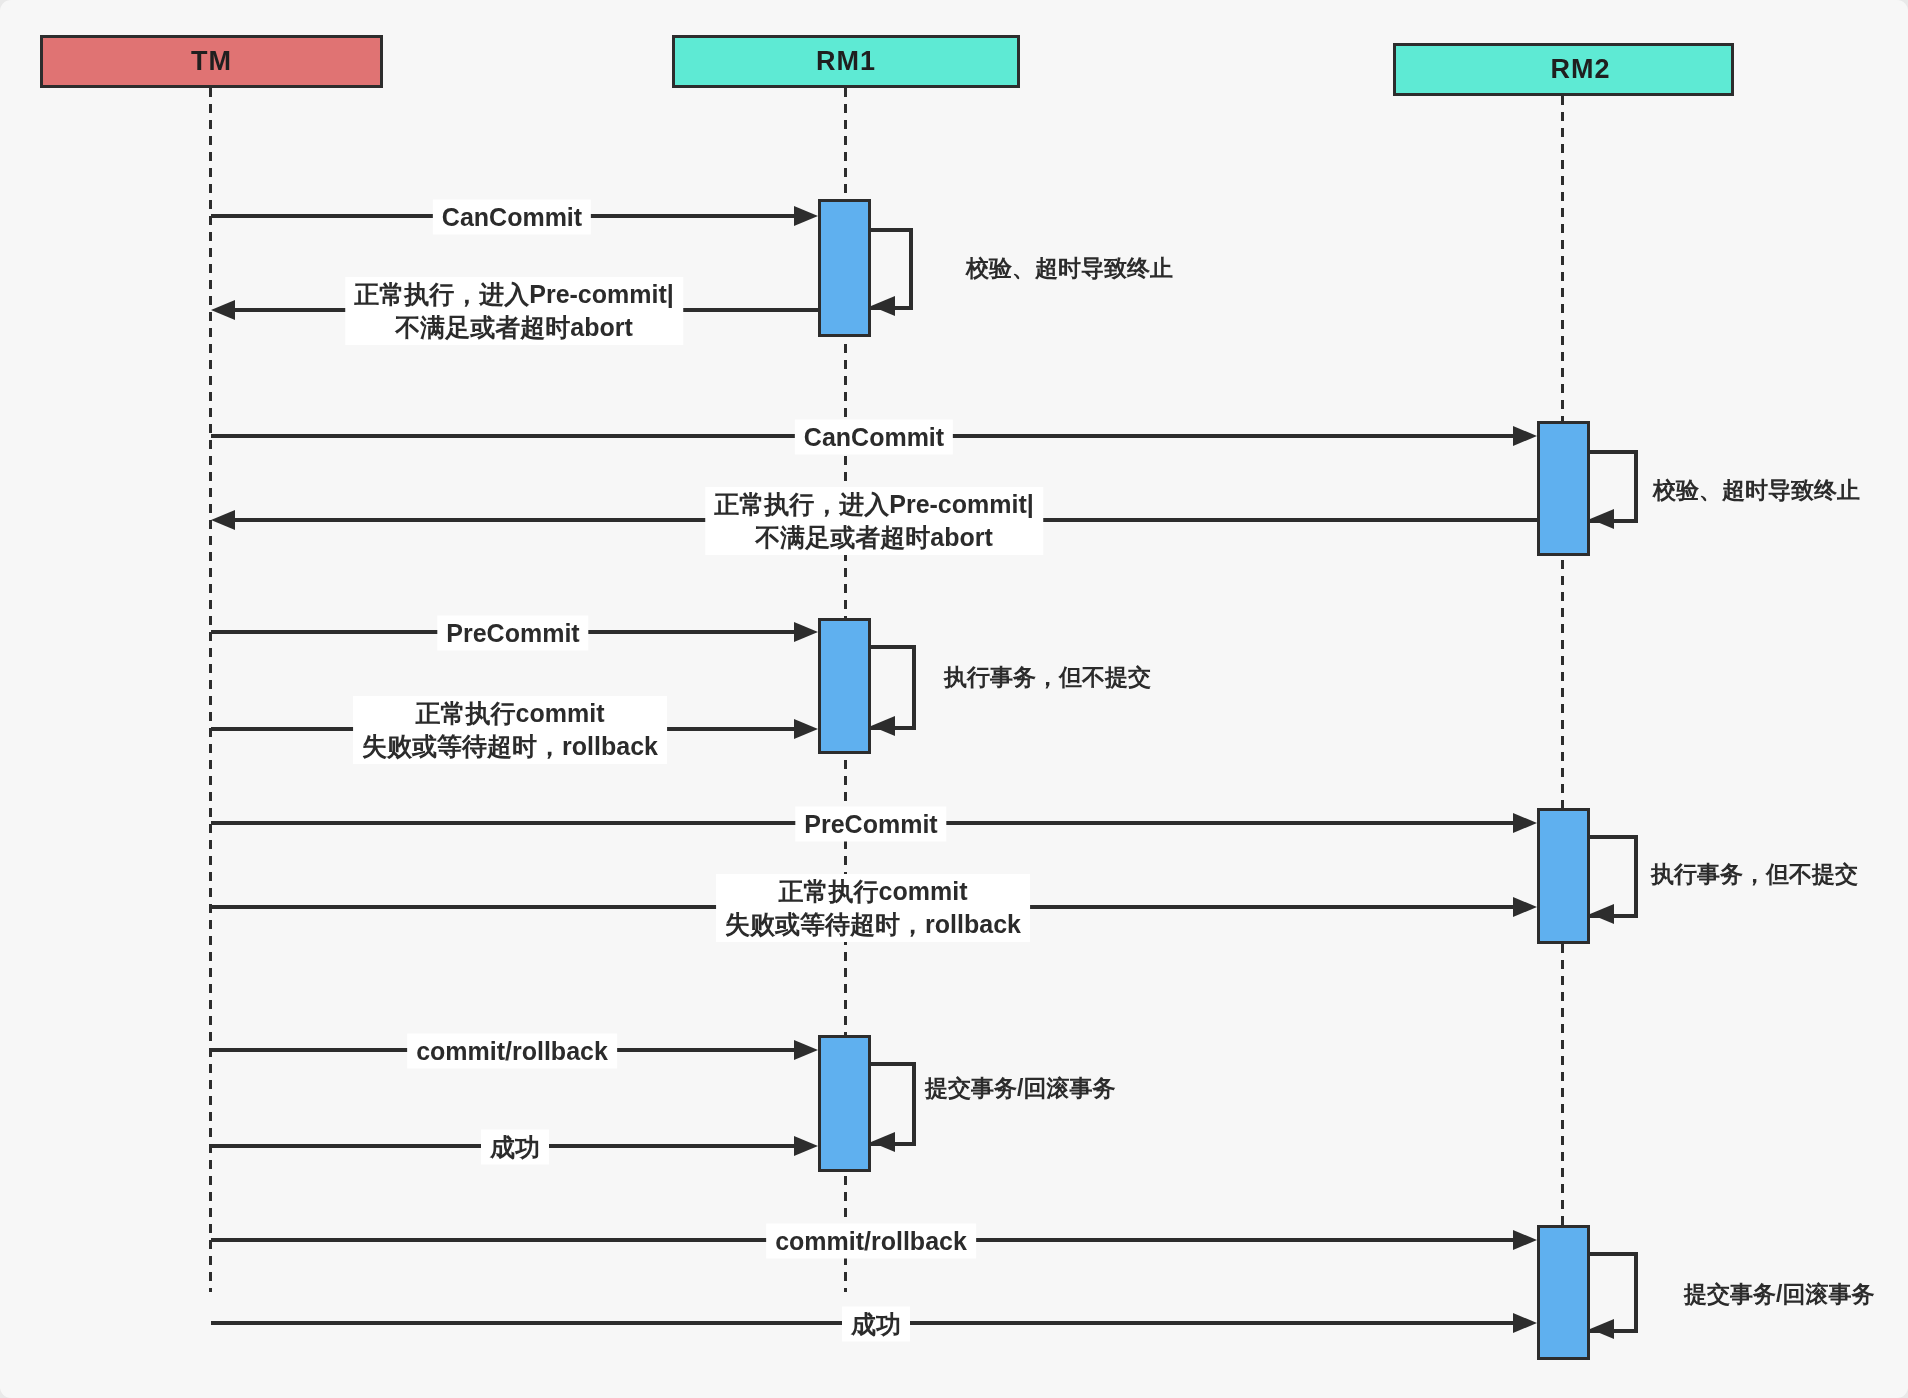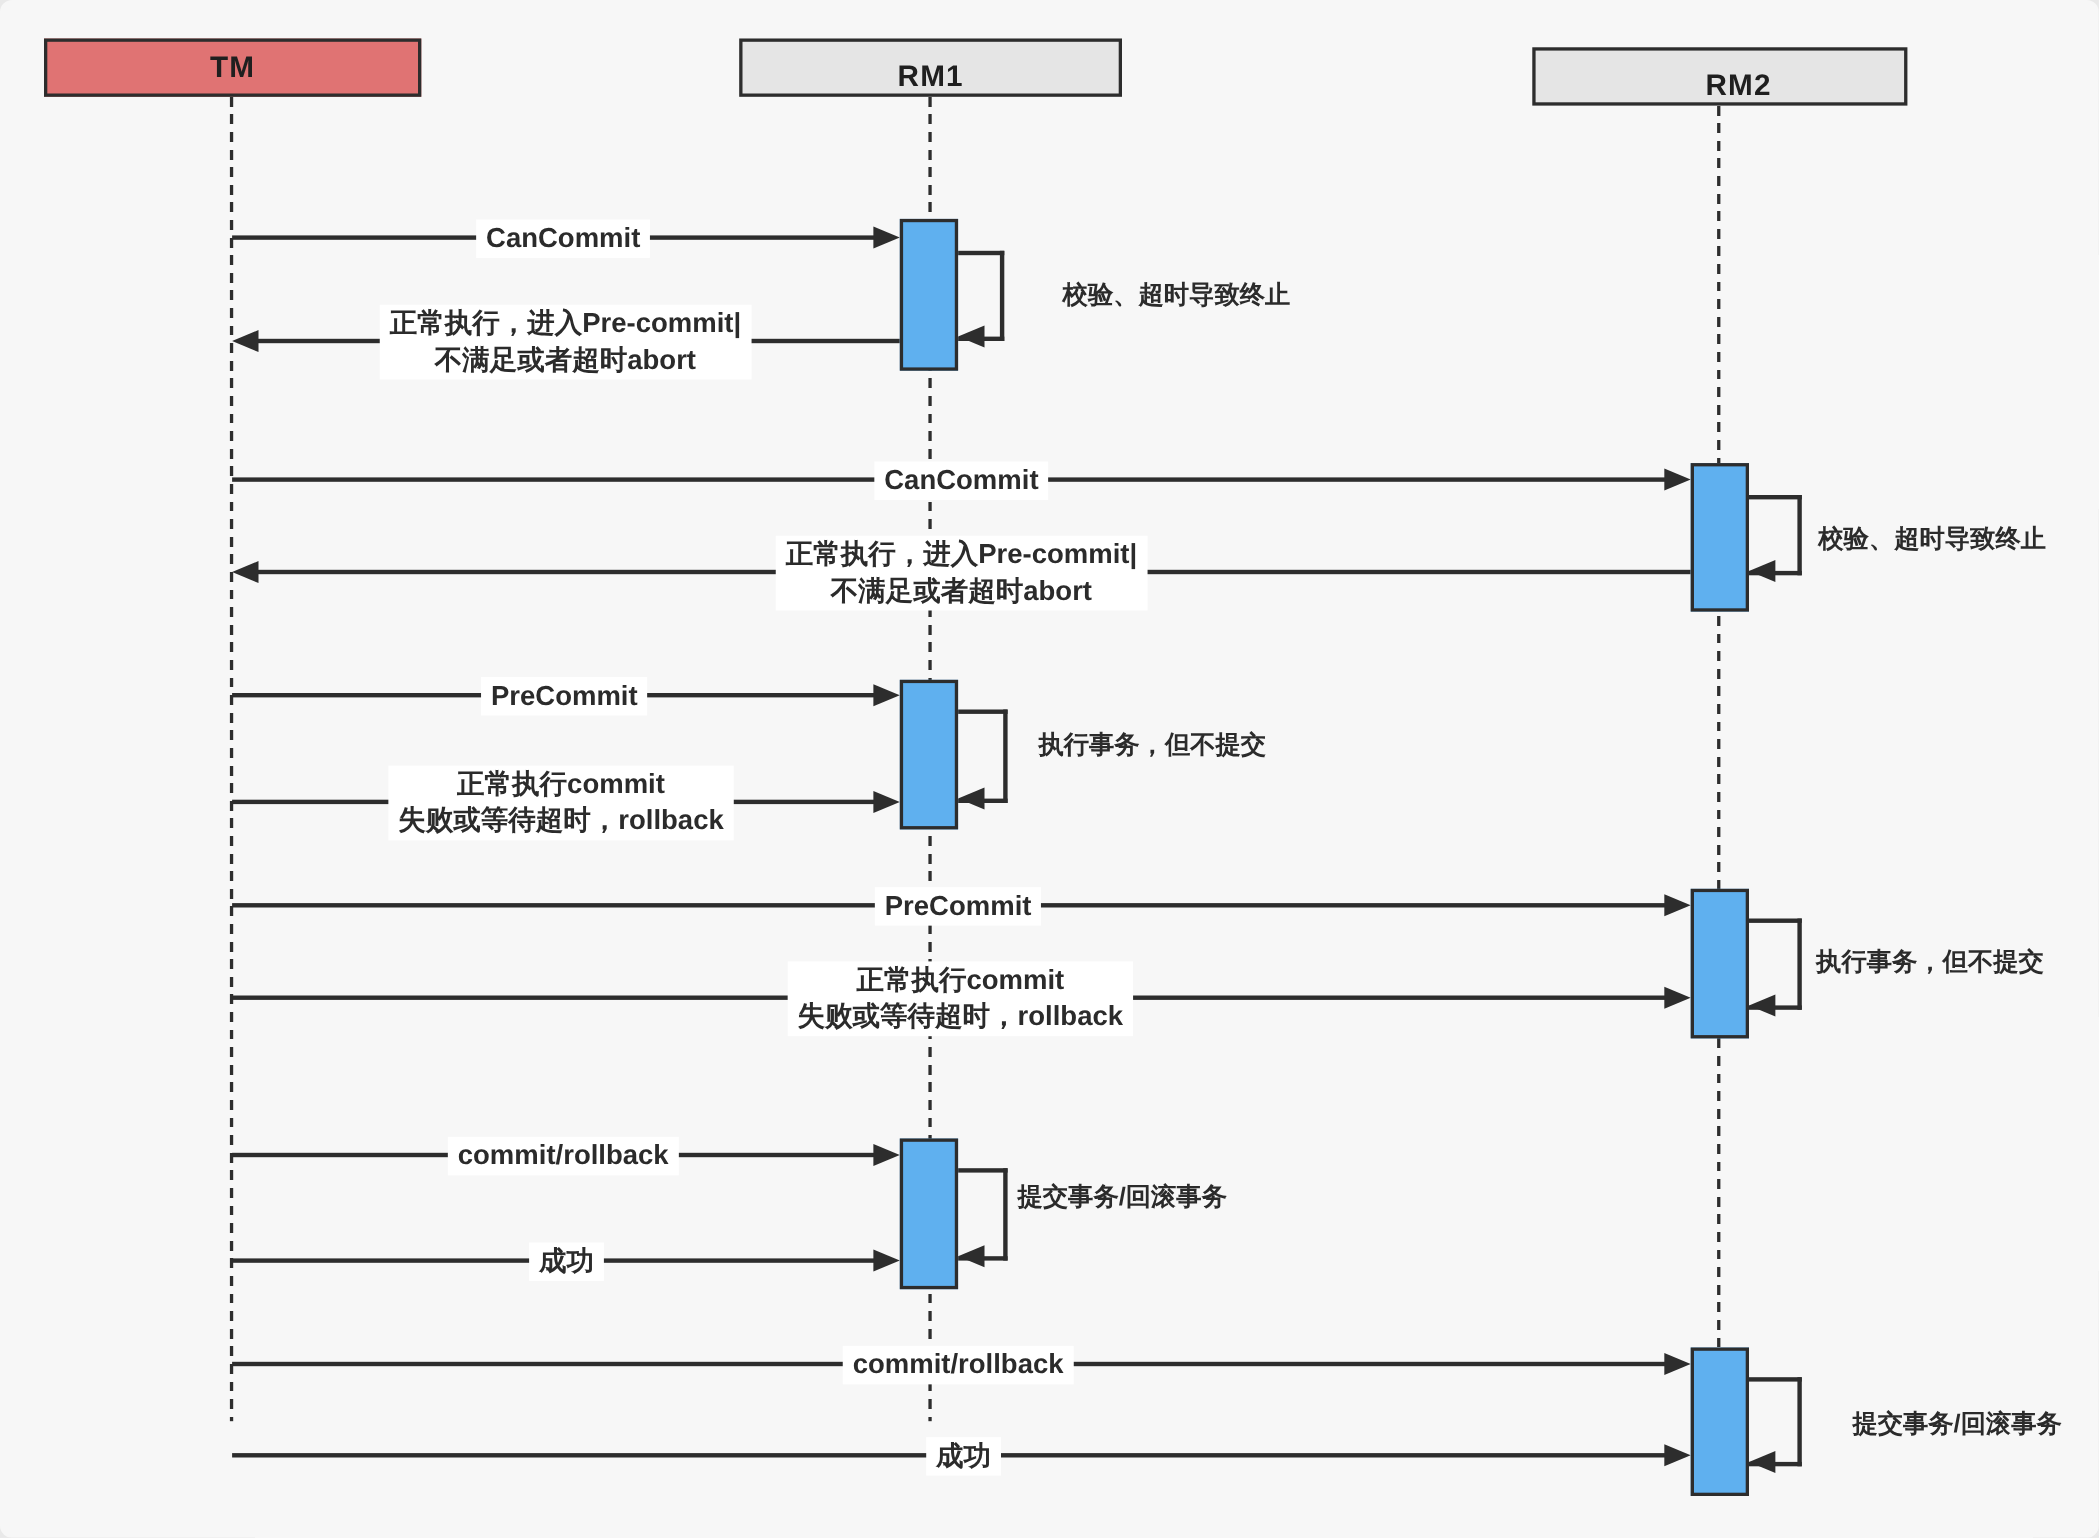--- a/index.html
+++ b/index.html
@@ -7,21 +7,21 @@
   .canvas{
     position:relative;width:1908px;height:1398px;background:#f7f7f7;
     font-family:"Liberation Sans",sans-serif;overflow:hidden;color:#2b2b2b;border-radius:11px;
   }
   .actor{
     position:absolute;height:53px;border:3px solid #2d2d2d;
     display:flex;align-items:center;justify-content:center;
     font-weight:bold;font-size:27px;color:#1f1f1f;letter-spacing:1px;
   }
   .actor.tm{background:#e07373;}
-  .actor.rm{background:#e5e5e5;align-items:flex-end;}
+  .actor.rm{background:#5eead4;}
   .lifeline{
     position:absolute;width:3px;
     background-image:repeating-linear-gradient(to bottom,#2d2d2d 0 9px,rgba(0,0,0,0) 9px 16px);
   }
   .activation{
     position:absolute;width:53px;background:#5fb0ef;border:3px solid #2d2d2d;z-index:3;
   }
   .loop{
     position:absolute;border:4px solid #2d2d2d;border-left:none;z-index:2;
   }

